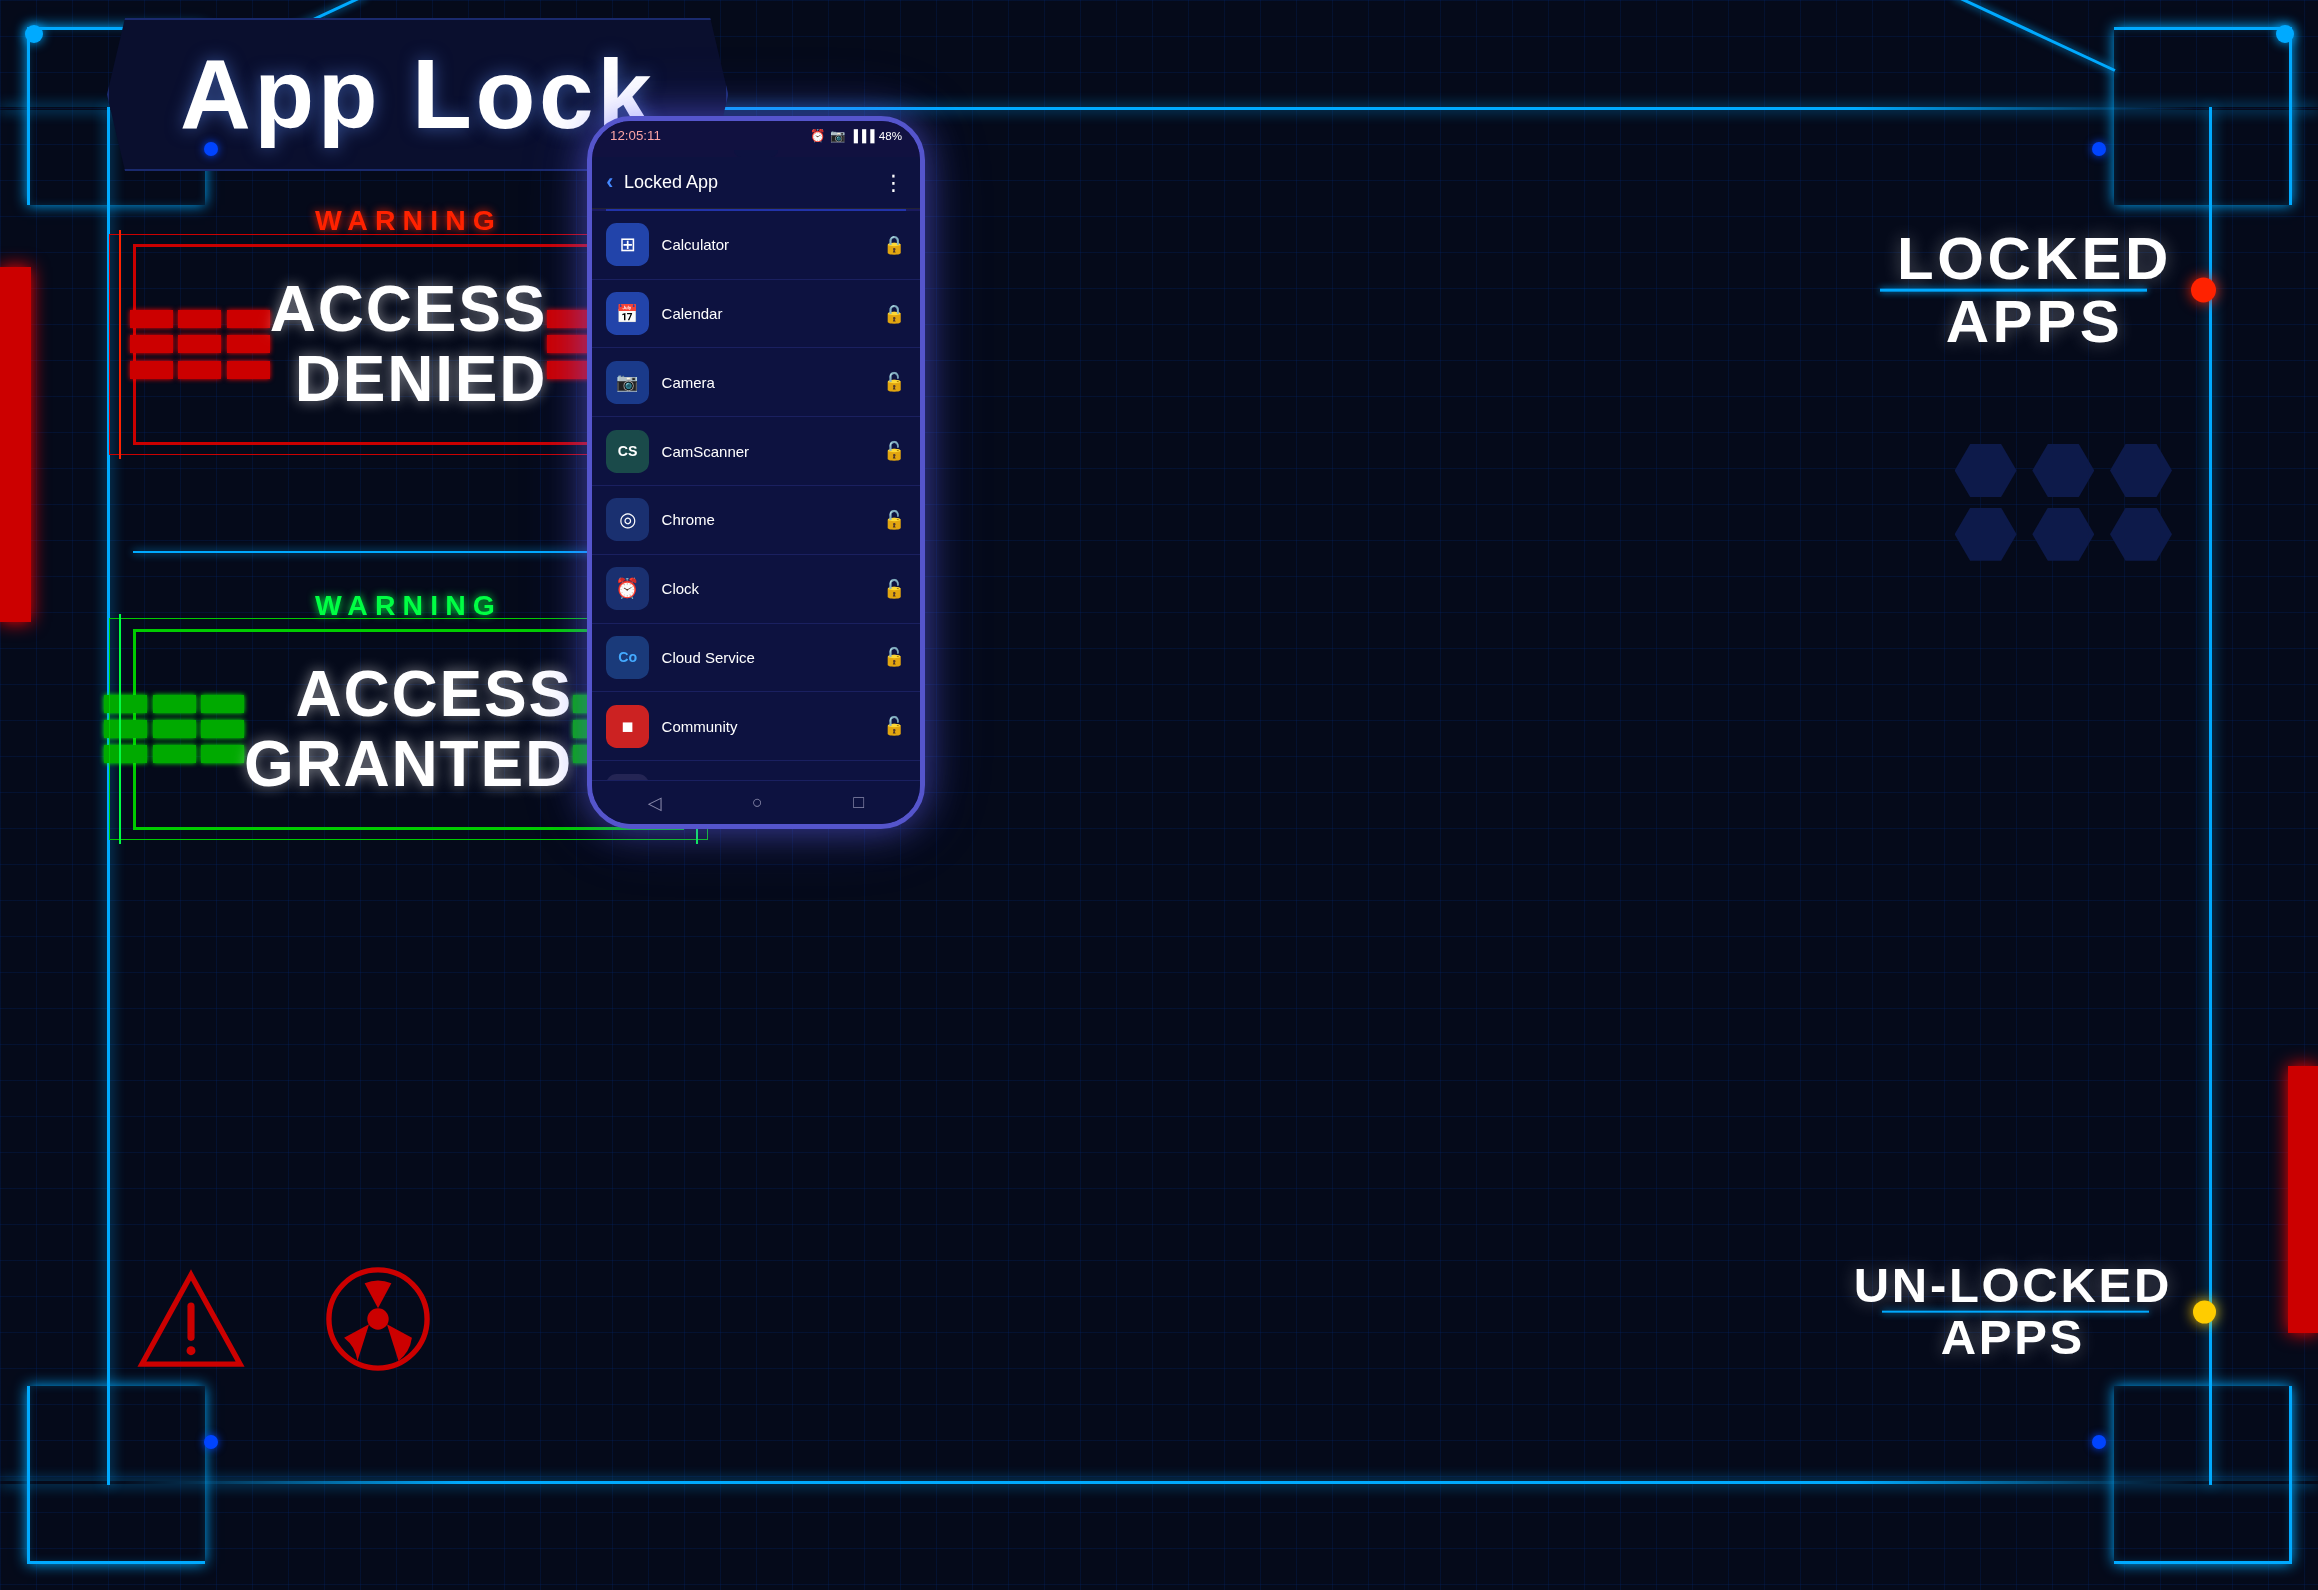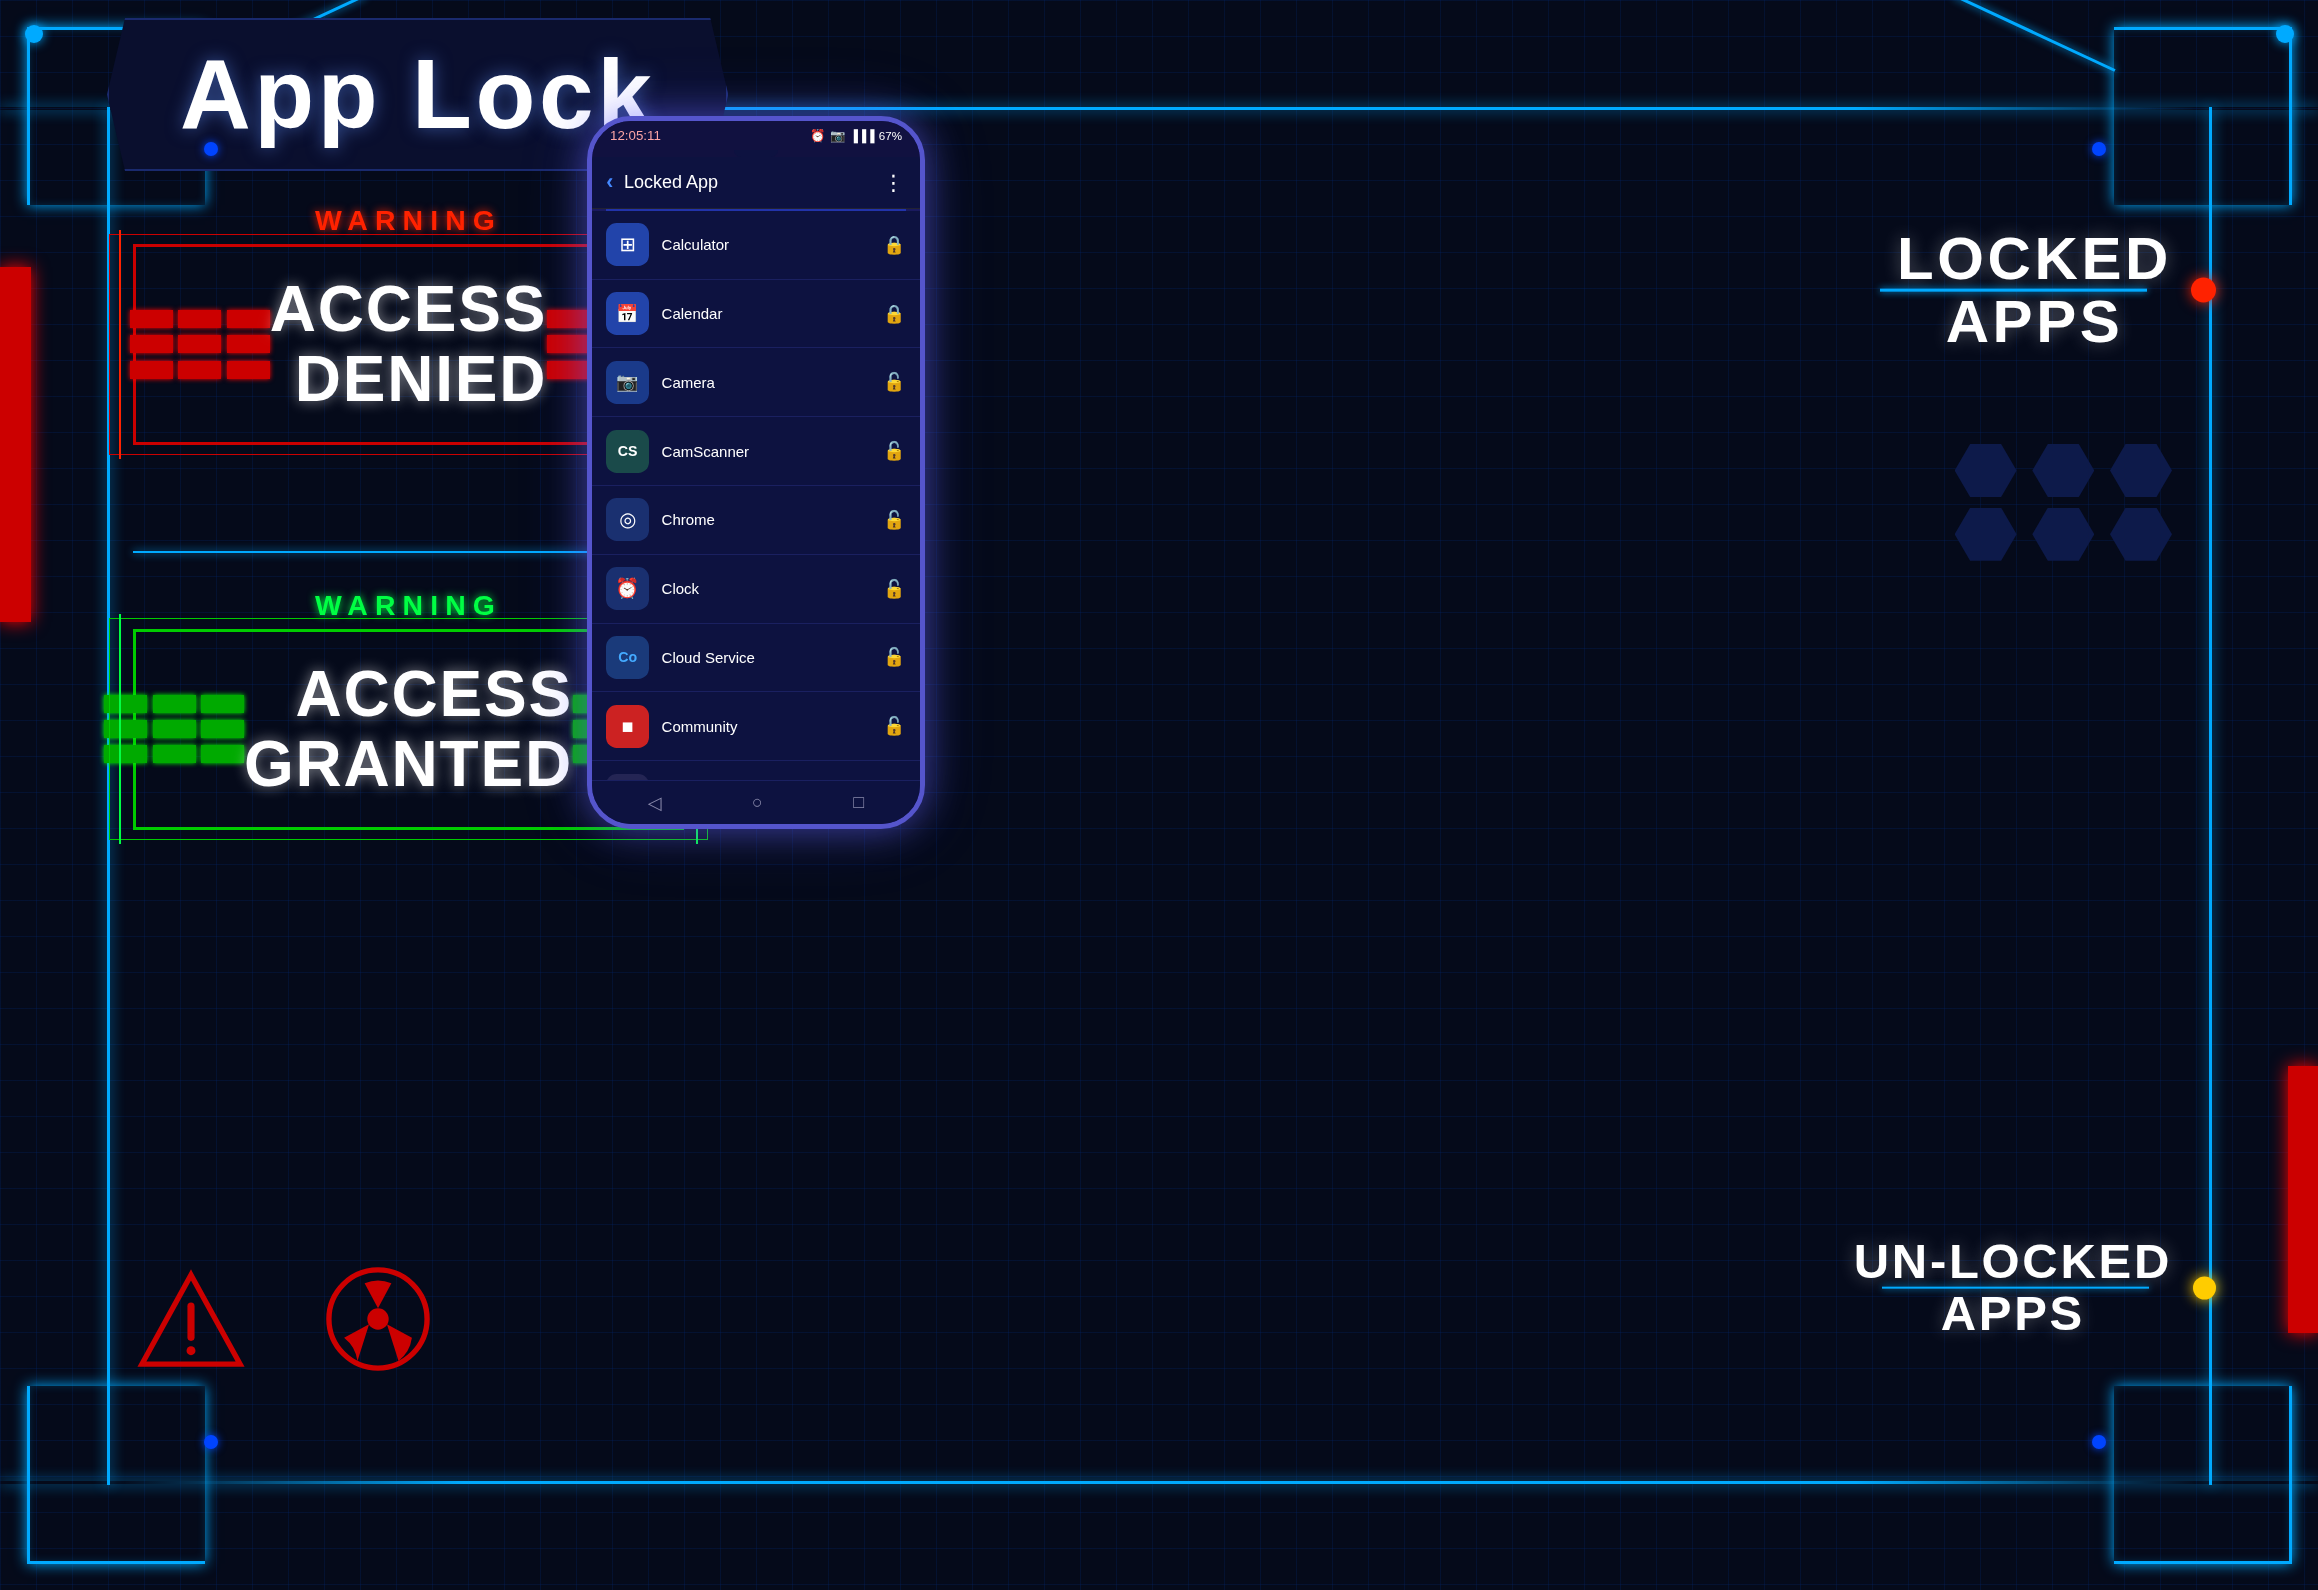--- a/index.html
+++ b/index.html
@@ -678,21 +678,21 @@
   <div class="phone-container">
     <div class="phone-frame">
 
       <div class="phone-top">
         <div class="phone-status-bar">
           <span class="status-time">12:05:11</span>
           <div style="display:flex;gap:4.4px;align-items:center;">
             <span>⏰</span>
             <span>📷</span>
             <span style="font-size:11.6px;">▐▐▐</span>
-            <span style="font-size:11.6px;">67%</span>
+            <span style="font-size:11.6px;">48%</span>
           </div>
         </div>
       </div>
 
       <div style="height:7.1px;background:#111140;display:flex;justify-content:center;">
         <div style="width:44px;height:7.1px;background:#0d1240;border-radius:0 0 13.3px 13.3px;"></div>
       </div>
 
       <div class="phone-header">
         <div class="phone-header-left">
@@ -804,21 +804,21 @@
     <div style="display:grid; grid-template-columns:repeat(3,67px); gap:10.7px;">
       <div style="width:62px;height:53px;background:#0d1a4a;clip-path:polygon(25% 0%,75% 0%,100% 50%,75% 100%,25% 100%,0% 50%);"></div>
       <div style="width:62px;height:53px;background:#0d1a4a;clip-path:polygon(25% 0%,75% 0%,100% 50%,75% 100%,25% 100%,0% 50%);"></div>
       <div style="width:62px;height:53px;background:#0d1a4a;clip-path:polygon(25% 0%,75% 0%,100% 50%,75% 100%,25% 100%,0% 50%);"></div>
       <div style="width:62px;height:53px;background:#0d1a4a;clip-path:polygon(25% 0%,75% 0%,100% 50%,75% 100%,25% 100%,0% 50%);"></div>
       <div style="width:62px;height:53px;background:#0d1a4a;clip-path:polygon(25% 0%,75% 0%,100% 50%,75% 100%,25% 100%,0% 50%);"></div>
       <div style="width:62px;height:53px;background:#0d1a4a;clip-path:polygon(25% 0%,75% 0%,100% 50%,75% 100%,25% 100%,0% 50%);"></div>
     </div>
   </div>
 
-  <div style="position:absolute; bottom:252px; right:147px; text-align:center;">
+  <div style="position:absolute; bottom:228px; right:147px; text-align:center;">
     <div style="position:relative; display:inline-block;">
       <div style="font-size:49px; font-weight:900; color:white; line-height:1.05; letter-spacing:2.7px; text-shadow:0 0 18px rgba(255,255,255,0.3);">
         <div>UN-LOCKED</div>
         <div>APPS</div>
       </div>
       <div style="position:absolute; right:-44px; top:50%; transform:translateY(-50%); width:23px; height:23px; background:#ffcc00; border-radius:50%; box-shadow:0 0 13.3px #ffcc00;"></div>
     </div>
     
     <div style="position:absolute; right:23px; top:50%; width:267px; height:2.7px; background:#00aaff; box-shadow:0 0 7.1px #00aaff; transform:translateY(-50%);"></div>
   </div>

